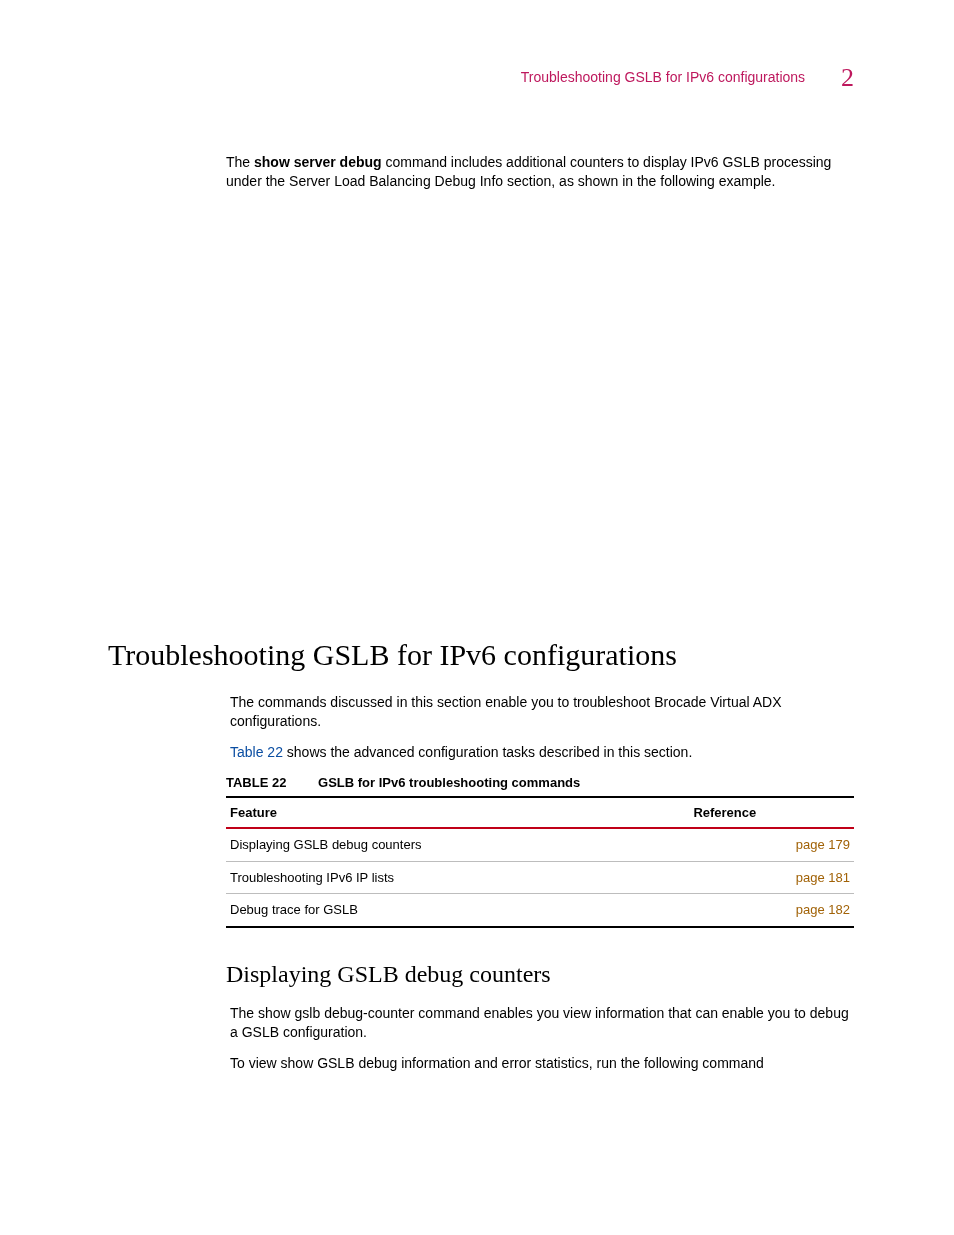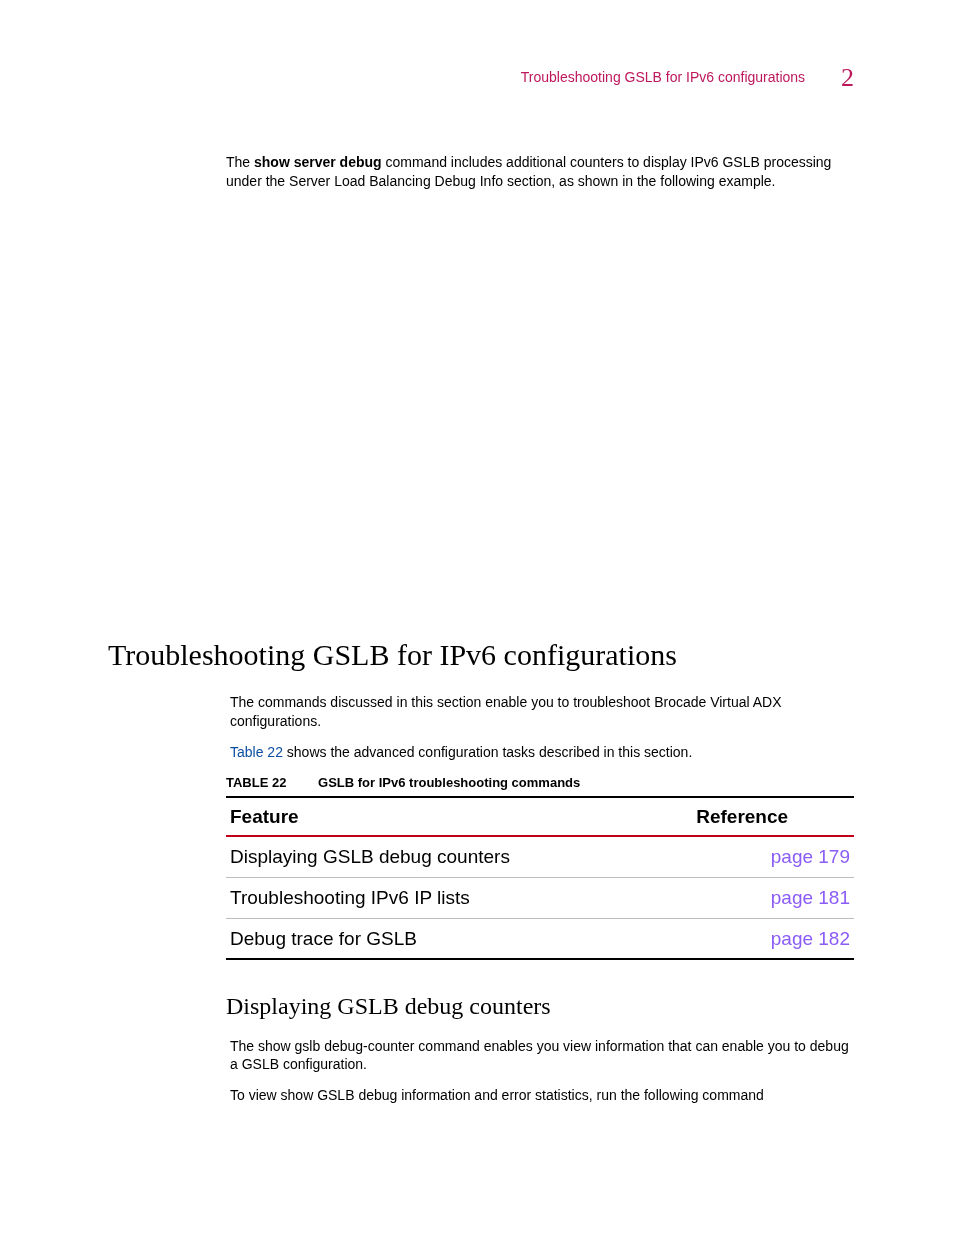--- a/index.html
+++ b/index.html
@@ -55,39 +55,39 @@
   .tcap {
     font-family: Arial, Helvetica, sans-serif;
     font-size: 13px;
     margin: 4px 0 4px 0;
   }
   .tcap .tlabel { font-weight: 700; }
   .tcap .ttitle { font-weight: 700; margin-left: 28px; }
   table.refs {
     width: 100%;
     border-collapse: collapse;
-    font-size: 19px;
+    font-size: 13px;
   }
   table.refs thead th {
     text-align: left;
     font-weight: 700;
     padding: 6px 4px;
     border-top: 2px solid #000;
     border-bottom: 2px solid #c00018;
   }
   table.refs thead th:last-child { }
   table.refs tbody td {
     padding: 7px 4px;
     border-bottom: 1px solid #bdbdbd;
   }
   table.refs tbody tr:last-child td {
     border-bottom: 2px solid #000;
   }
   table.refs tbody td:last-child { text-align: right; }
-  table.refs .pglink { color: #8b5cf6; }
+  table.refs .pglink { color: #a16207; }
   h2.subsection {
     font-family: Georgia, 'Times New Roman', serif;
     font-weight: 400;
     font-size: 24px;
     margin: 30px 0 14px 0;
   }
   .gap { height: 430px; }
 </style>
 </head>
 <body>

